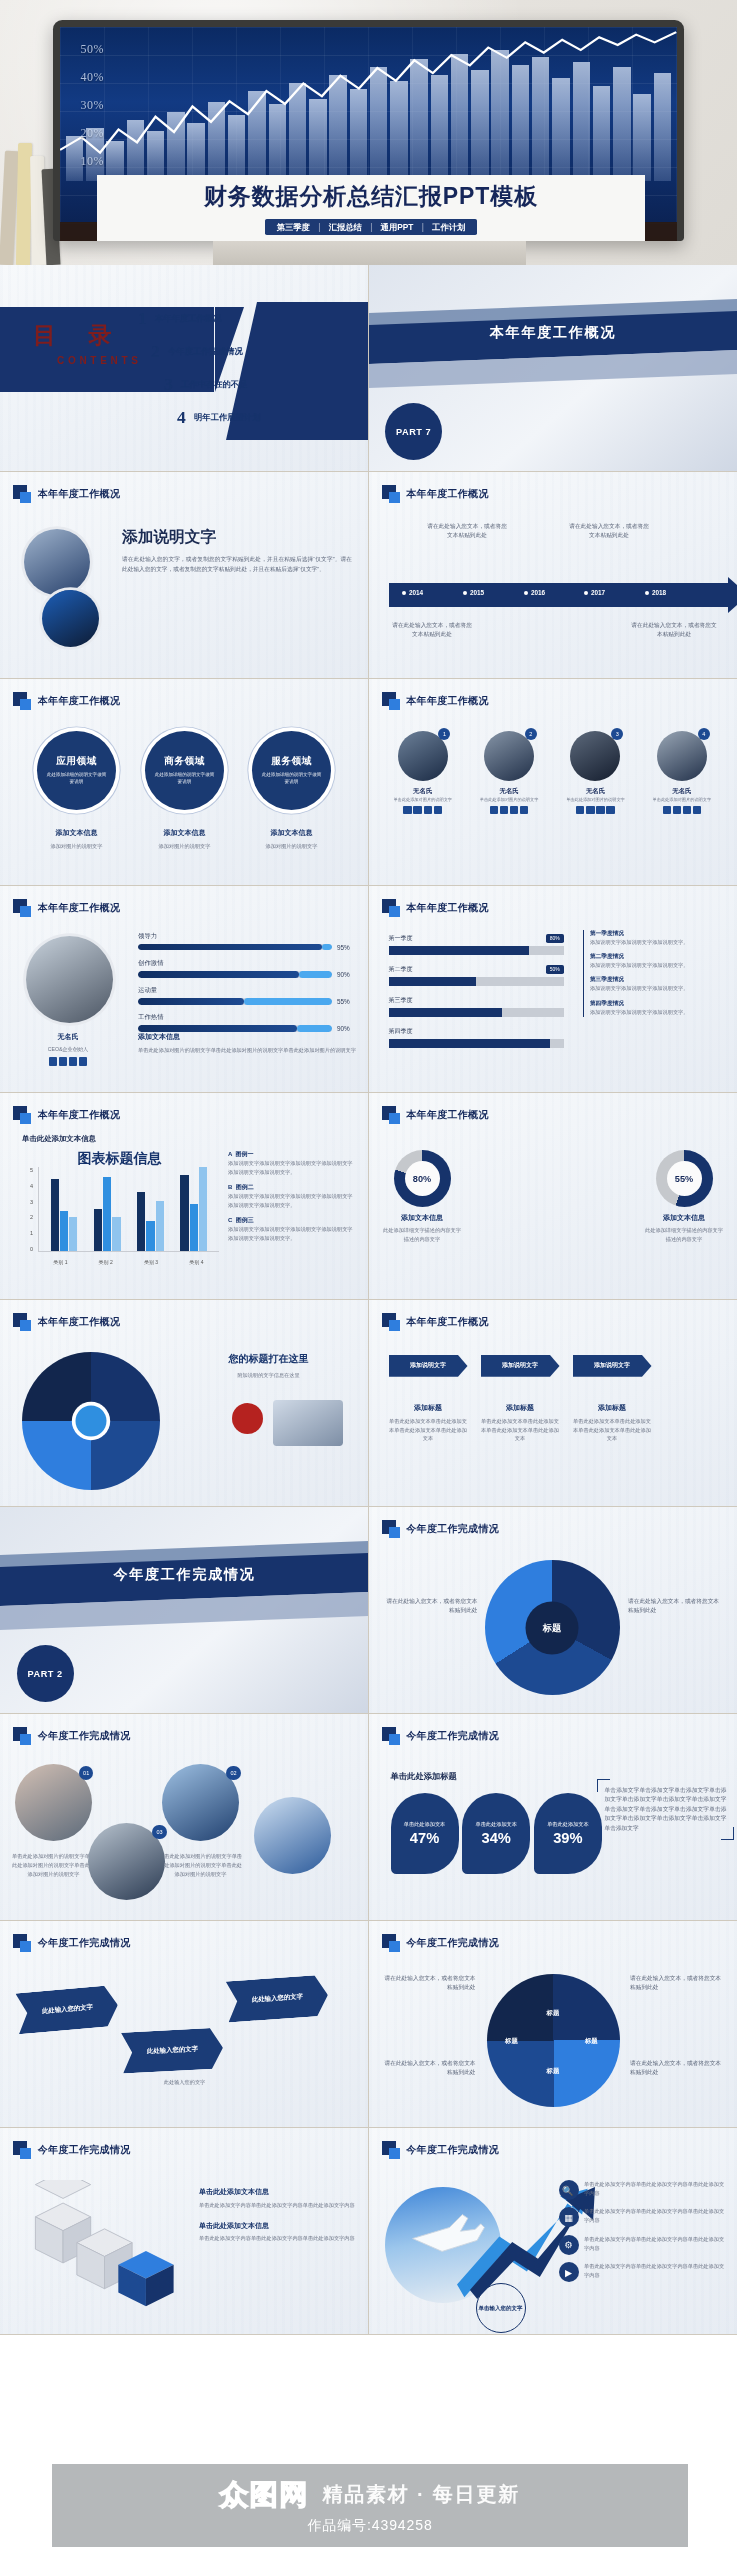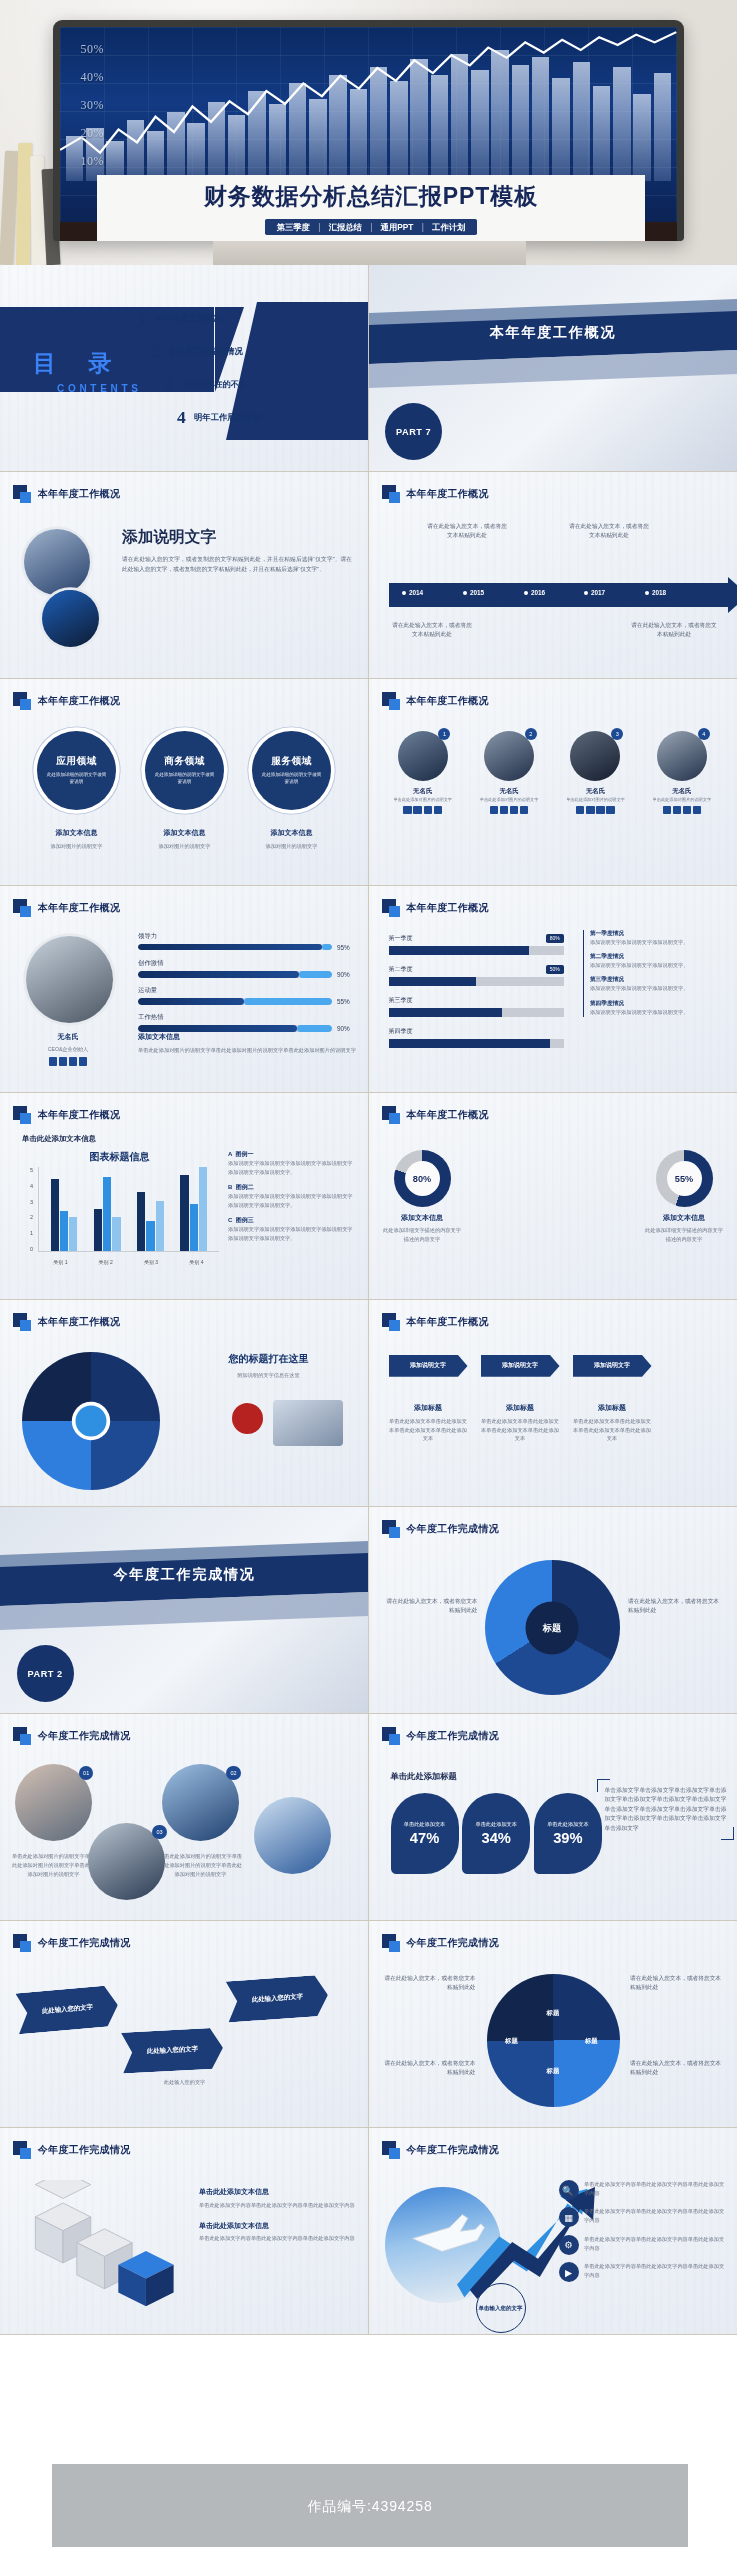--- a/index.html
+++ b/index.html
@@ -73,21 +73,21 @@
 
   
   .ph{font-size:5.7px;line-height:1.65;color:#5a6478;}
   .phd{font-size:5.2px;line-height:1.7;color:#6b7385;}
   .cap{font-size:7px;font-weight:bold;color:#17336a;}
 
   
   .toc-band{position:absolute;left:0;top:42px;width:214px;height:85px;background:#18336d;}
   .toc-band:after{content:"";position:absolute;right:-29.5px;top:0;border-left:29.5px solid #18336d;
     border-bottom:85px solid transparent;}
-  .toc-ch{position:absolute;left:33px;top:55px;color:#3b82f6;margin-top:28px;}
+  .toc-ch{position:absolute;left:33px;top:55px;color:#7f1d1d;}
   .toc-ch .zh{font-size:23px;font-weight:bold;letter-spacing:13px;}
   .toc-ch .en{font-size:10px;font-weight:bold;letter-spacing:3.7px;margin-top:3.7px;margin-left:24px;}
   .toc-right{position:absolute;right:0;top:37px;width:111px;height:138px;background:#18336d;}
   .toc-right:before{content:"";position:absolute;left:-31px;top:0;border-right:31px solid #18336d;
     border-top:138px solid transparent;}
   .toc-list{position:absolute;left:138px;top:37px;width:230px;}
   .toc-li{display:flex;align-items:center;gap:8.3px;height:33px;}
   .toc-li .n{font-size:17.5px;font-weight:bold;color:#16336b;font-family:"Liberation Serif",serif;}
   .toc-li .x{font-size:8.3px;font-weight:bold;color:#16336b;}
   .toc-li:nth-child(2){margin-left:13px;} .toc-li:nth-child(3){margin-left:26px;}
@@ -604,21 +604,21 @@
       <div class="slide">
         <div class="bgwash"></div>
         <div class="sh">
           <span class="sq">
               <i class="a"></i>
               <i class="b"></i>
             </span>
           <span class="t">本年年度工作概况</span>
         </div>
         <div style="position:absolute;left:22px;top:41px;font-size:7.4px;font-weight:bold;color:#1b2b52">单击此处添加文本信息</div>
-        <div style="position:absolute;left:22px;top:57px;width:195px;text-align:center;font-size:10px;
+        <div style="position:absolute;left:22px;top:57px;width:195px;text-align:center;font-size:14px;
                     font-weight:bold;color:#16336b">图表标题信息</div>
 
         <div style="position:absolute;left:22px;top:74px;width:197px;height:98px;">
           <div style="position:absolute;left:0;top:0;bottom:13px;width:11px;display:flex;flex-direction:column;
                       justify-content:space-between;font-size:5.5px;color:#555;text-align:right">
             <span>5</span>
             <span>4</span>
             <span>3</span>
             <span>2</span>
             <span>1</span>
@@ -980,17 +980,21 @@
             <span class="icirc">▶</span>
             <span class="phd">单击此处添加文字内容单击此处添加文字内容单击此处添加文字内容</span>
           </div>
         </div>
       </div>
     </div>
 
   </div>
 
   <div class="wm">
+    <div class="l1">
+      <span class="logo">众图网</span>
+      <span class="sl">精品素材 · 每日更新</span>
+    </div>
     <div class="l2">作品编号:4394258</div>
   </div>
 
 </div>
 
 
 </body></html>

